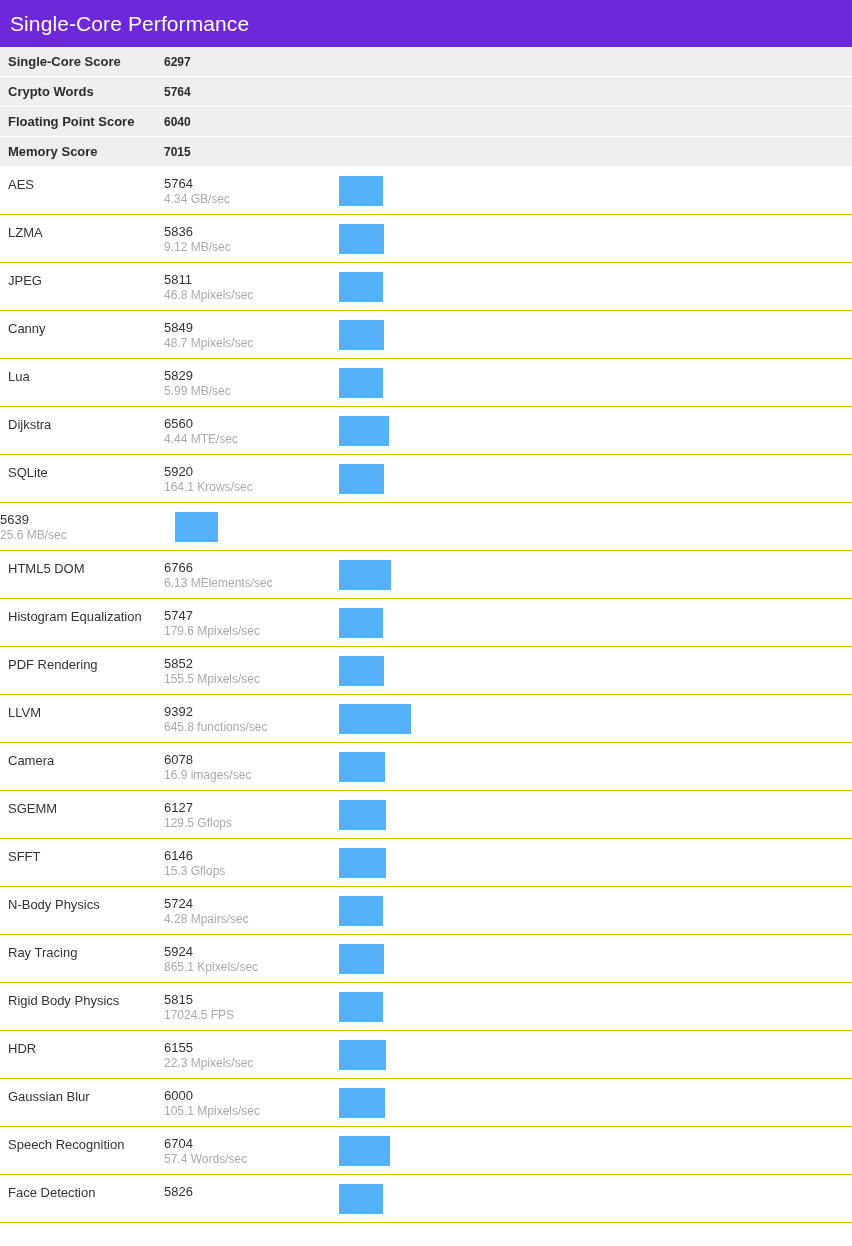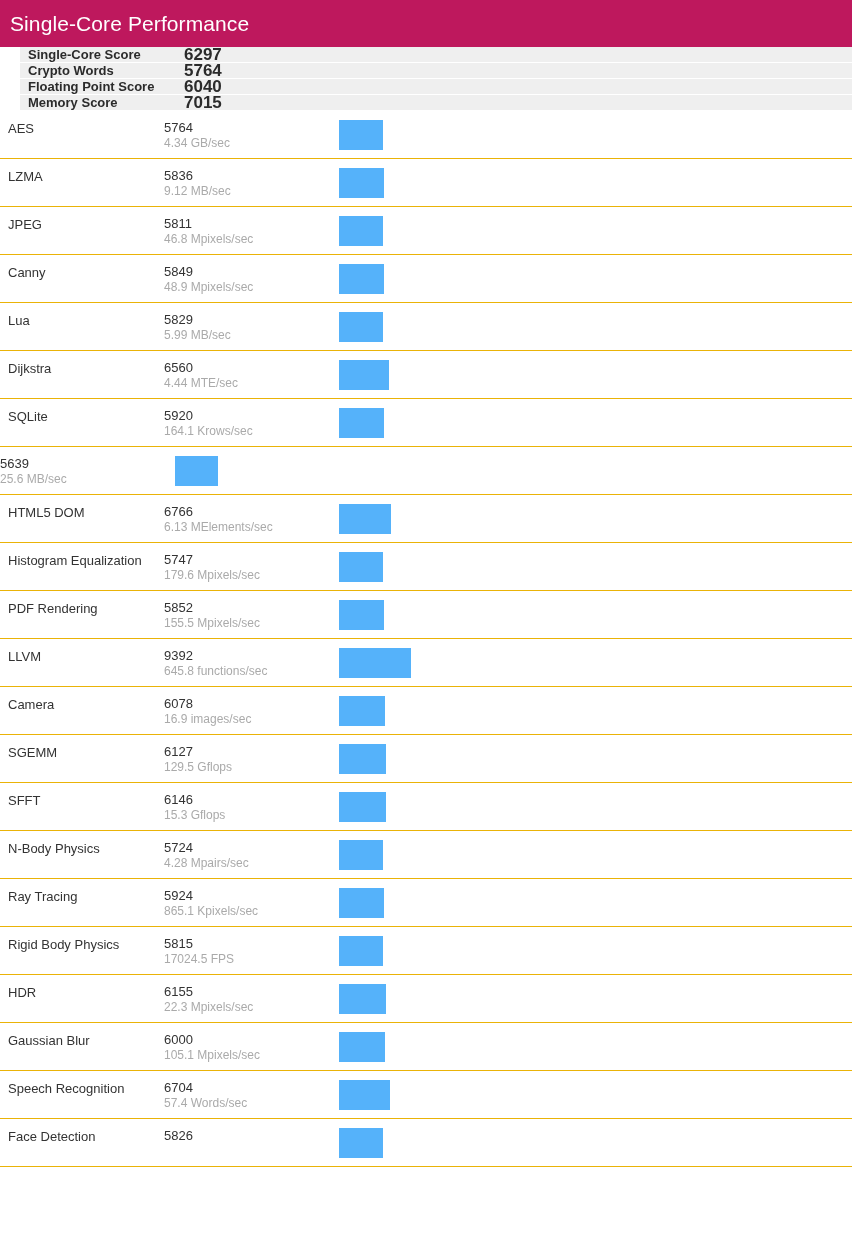--- a/index.html
+++ b/index.html
@@ -17,54 +17,53 @@
   }
 
   .panel {
     width: 852px;
     background: #ffffff;
   }
 
   
   .panel-header {
     height: 47px;
-    background: #be185d;
+    background: #6d28d9;
     display: flex;
     align-items: center;
     padding: 0 10px;
     box-sizing: border-box;
   }
   .panel-header .title {
     color: #ffffff;
     font-size: 21px;
     font-weight: normal;
     letter-spacing: 0.1px;
     line-height: 1;
   }
 
   
   .summary-row {
-    height: 16px;
+    height: 30px;
     background: #efefef;
     border-bottom: 1px solid #ffffff;
     display: flex;
     align-items: center;
     box-sizing: border-box;
-    margin-left: 20px;
   }
   .summary-row .s-label {
     width: 164px;
     padding-left: 8px;
     box-sizing: border-box;
     font-size: 13px;
     font-weight: bold;
     color: #2b2b2b;
   }
   .summary-row .s-value {
-    font-size: 17px;
+    font-size: 12px;
     font-weight: bold;
     color: #2b2b2b;
   }
 
   
   .bench-row {
     height: 48px;
     background: #ffffff;
     border-bottom: 1px solid #eab308;
     display: flex;
@@ -162,21 +161,21 @@
           <div class="b-rate">46.8 Mpixels/sec</div>
         </div>
         <div class="b-barwrap">
           <div class="b-bar" style="width:44px;background:#55b2fa;"></div>
         </div>
       </div>
       <div class="bench-row">
         <div class="b-name">Canny</div>
         <div class="b-scorebox">
           <div class="b-score">5849</div>
-          <div class="b-rate">48.9 Mpixels/sec</div>
+          <div class="b-rate">48.7 Mpixels/sec</div>
         </div>
         <div class="b-barwrap">
           <div class="b-bar" style="width:45px;background:#55b2fa;"></div>
         </div>
       </div>
       <div class="bench-row">
         <div class="b-name">Lua</div>
         <div class="b-scorebox">
           <div class="b-score">5829</div>
           <div class="b-rate">5.99 MB/sec</div>

